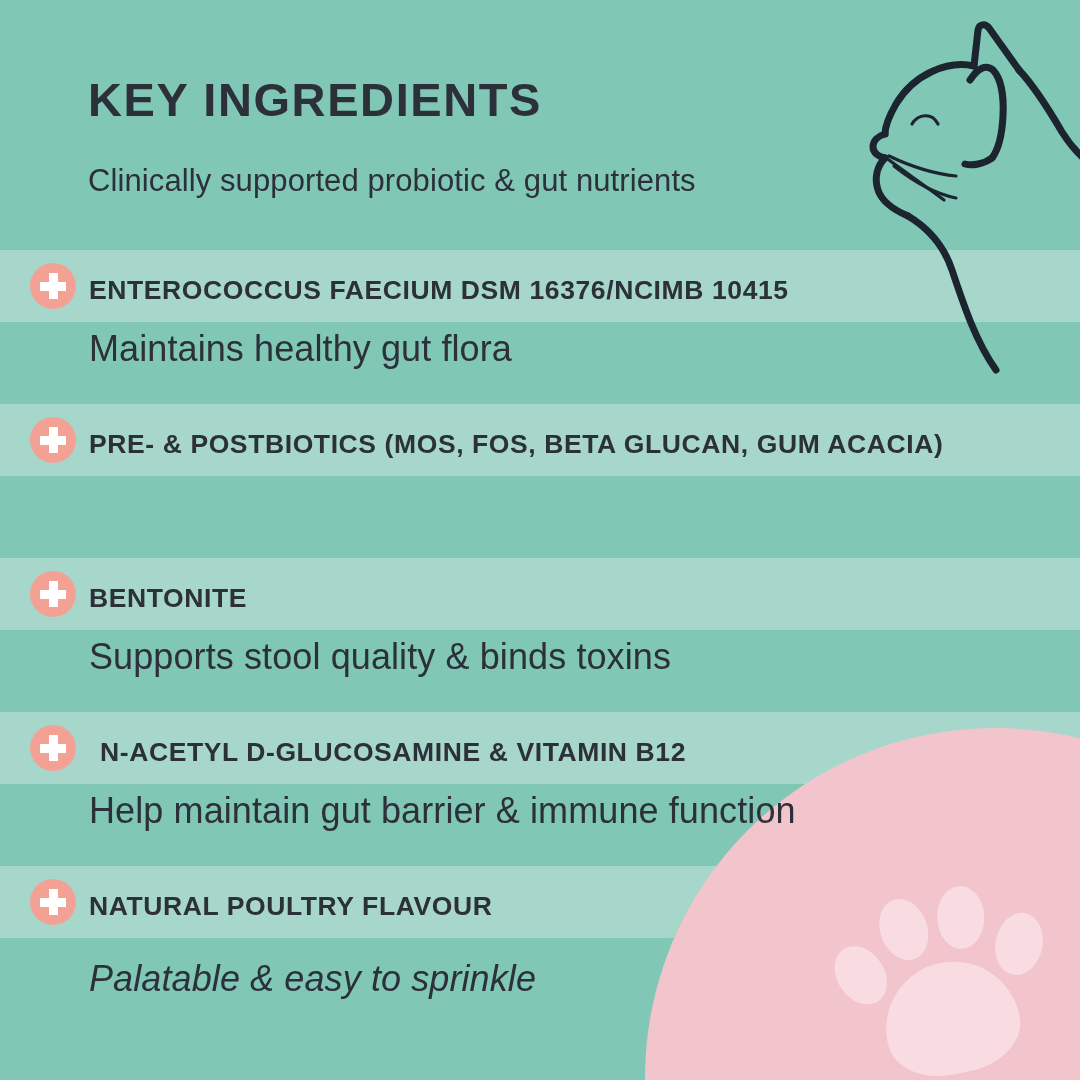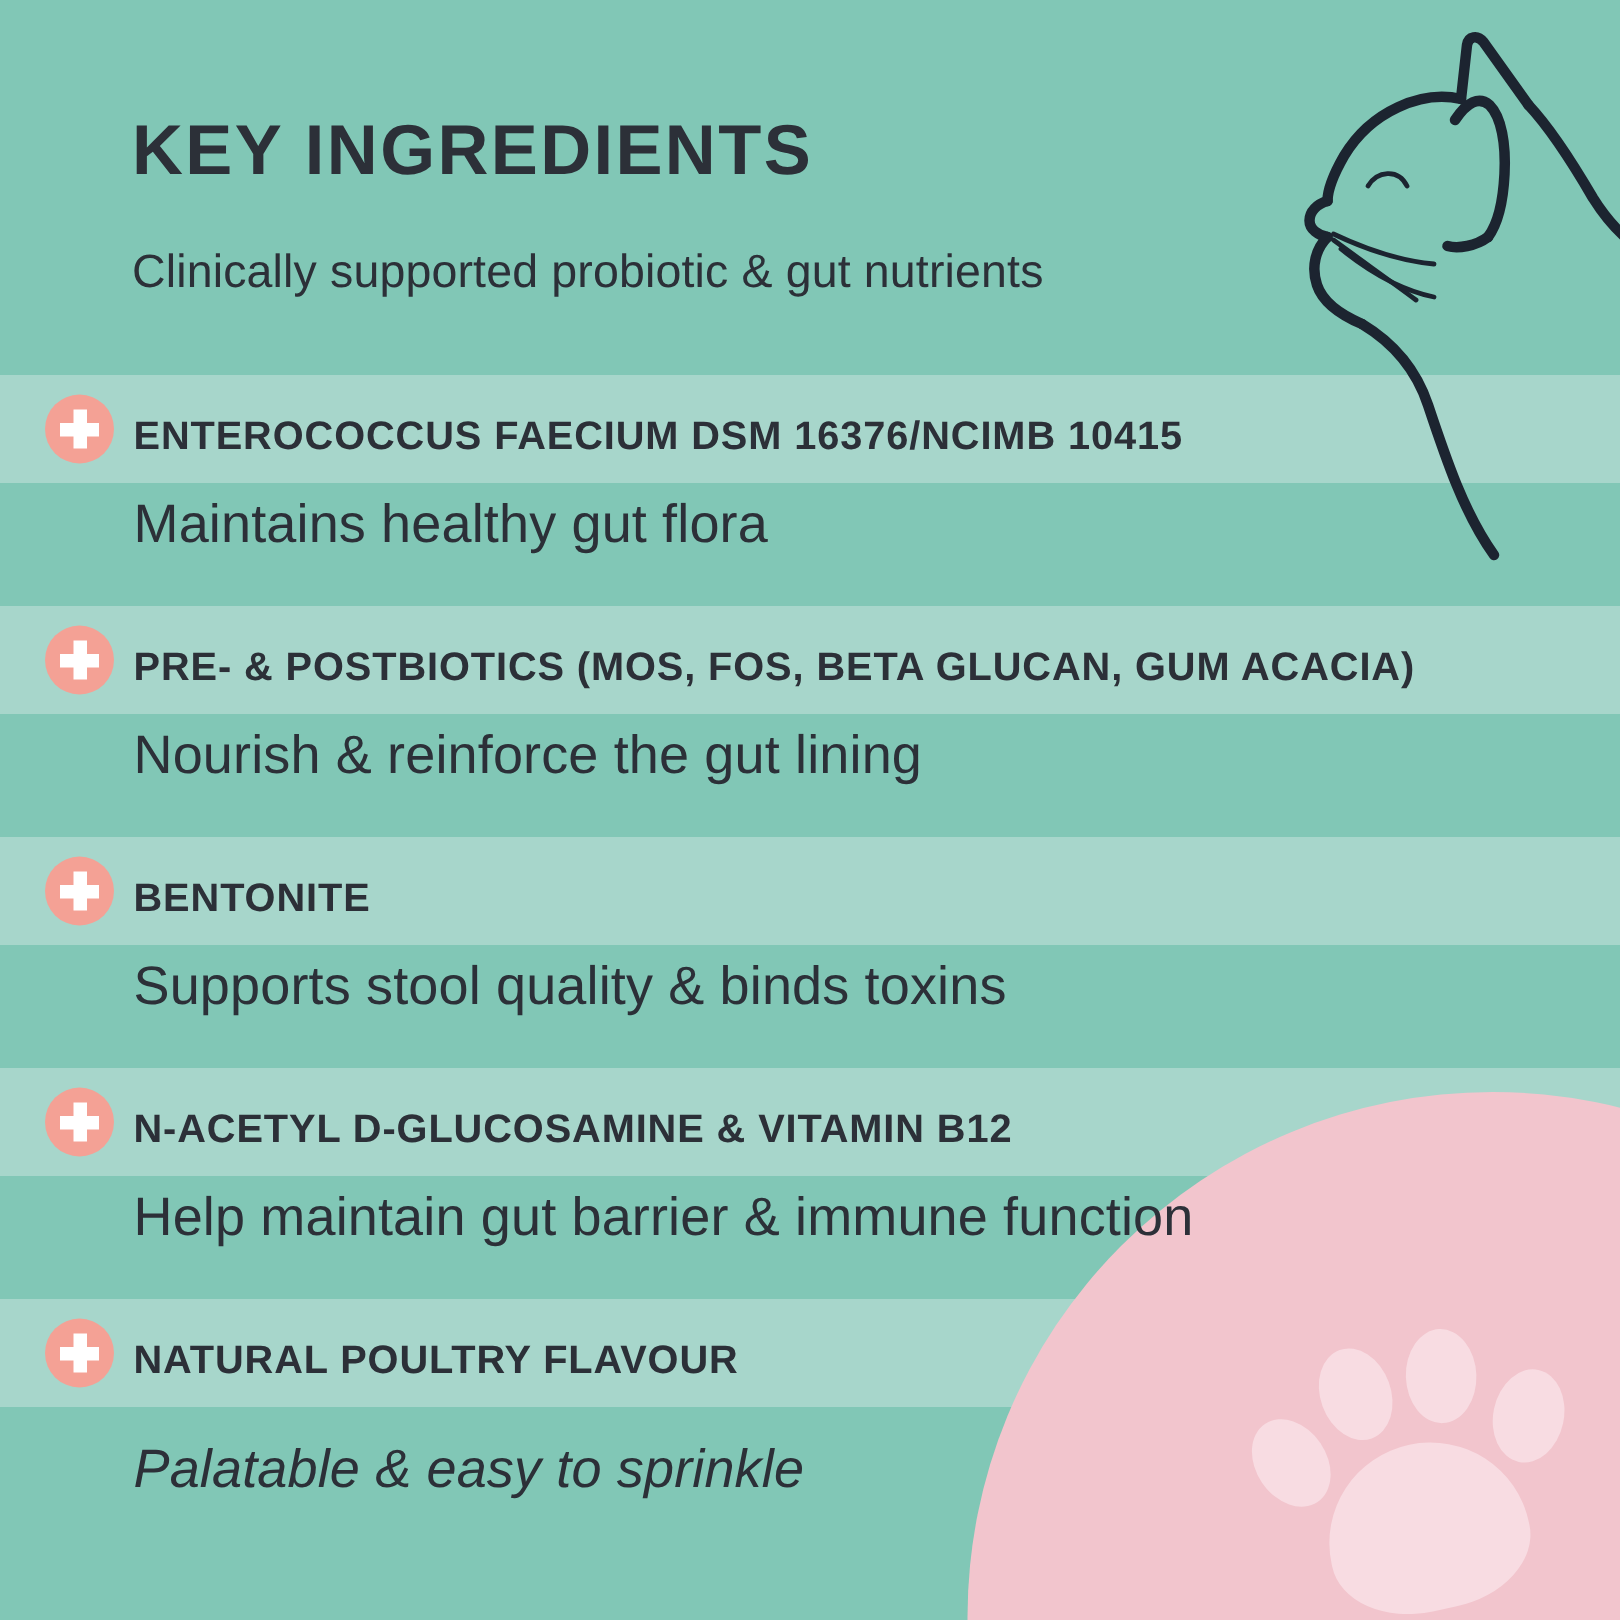--- a/index.html
+++ b/index.html
@@ -200,38 +200,37 @@
     <div class="ing-name" style="top:25px;">ENTEROCOCCUS FAECIUM DSM 16376/NCIMB 10415</div>
     <div class="ing-desc" style="top:78px;">Maintains healthy gut flora</div>
   </div>
 
   <div class="ing-row" style="top:404px;height:138px;">
     <div class="ing-icon" style="top:13px;">
       <div class="cross-v"></div>
       <div class="cross-h"></div>
     </div>
     <div class="ing-name" style="top:25px;">PRE- &amp; POSTBIOTICS (MOS, FOS, BETA GLUCAN, GUM ACACIA)</div>
-    <div class="ing-desc" style="top:78px;">Nourish &amp; reinforce the gut lining</div>
   </div>
 
   <div class="ing-row" style="top:558px;height:154px;">
     <div class="ing-icon" style="top:13px;">
       <div class="cross-v"></div>
       <div class="cross-h"></div>
     </div>
     <div class="ing-name" style="top:25px;">BENTONITE</div>
     <div class="ing-desc" style="top:78px;">Supports stool quality &amp; binds toxins</div>
   </div>
 
   <div class="ing-row" style="top:712px;height:154px;">
     <div class="ing-icon" style="top:13px;">
       <div class="cross-v"></div>
       <div class="cross-h"></div>
     </div>
-    <div class="ing-name" style="top:25px;">N-ACETYL D-GLUCOSAMINE &amp; VITAMIN B12</div>
+    <div class="ing-name" style="top:25px;margin-left:11px;">N-ACETYL D-GLUCOSAMINE &amp; VITAMIN B12</div>
     <div class="ing-desc" style="top:78px;">Help maintain gut barrier &amp; immune function</div>
   </div>
 
   <div class="ing-row" style="top:866px;height:154px;">
     <div class="ing-icon" style="top:13px;">
       <div class="cross-v"></div>
       <div class="cross-h"></div>
     </div>
     <div class="ing-name" style="top:25px;">NATURAL POULTRY FLAVOUR</div>
     <div class="ing-desc" style="top:92px;font-style:italic;">Palatable &amp; easy to sprinkle</div>

